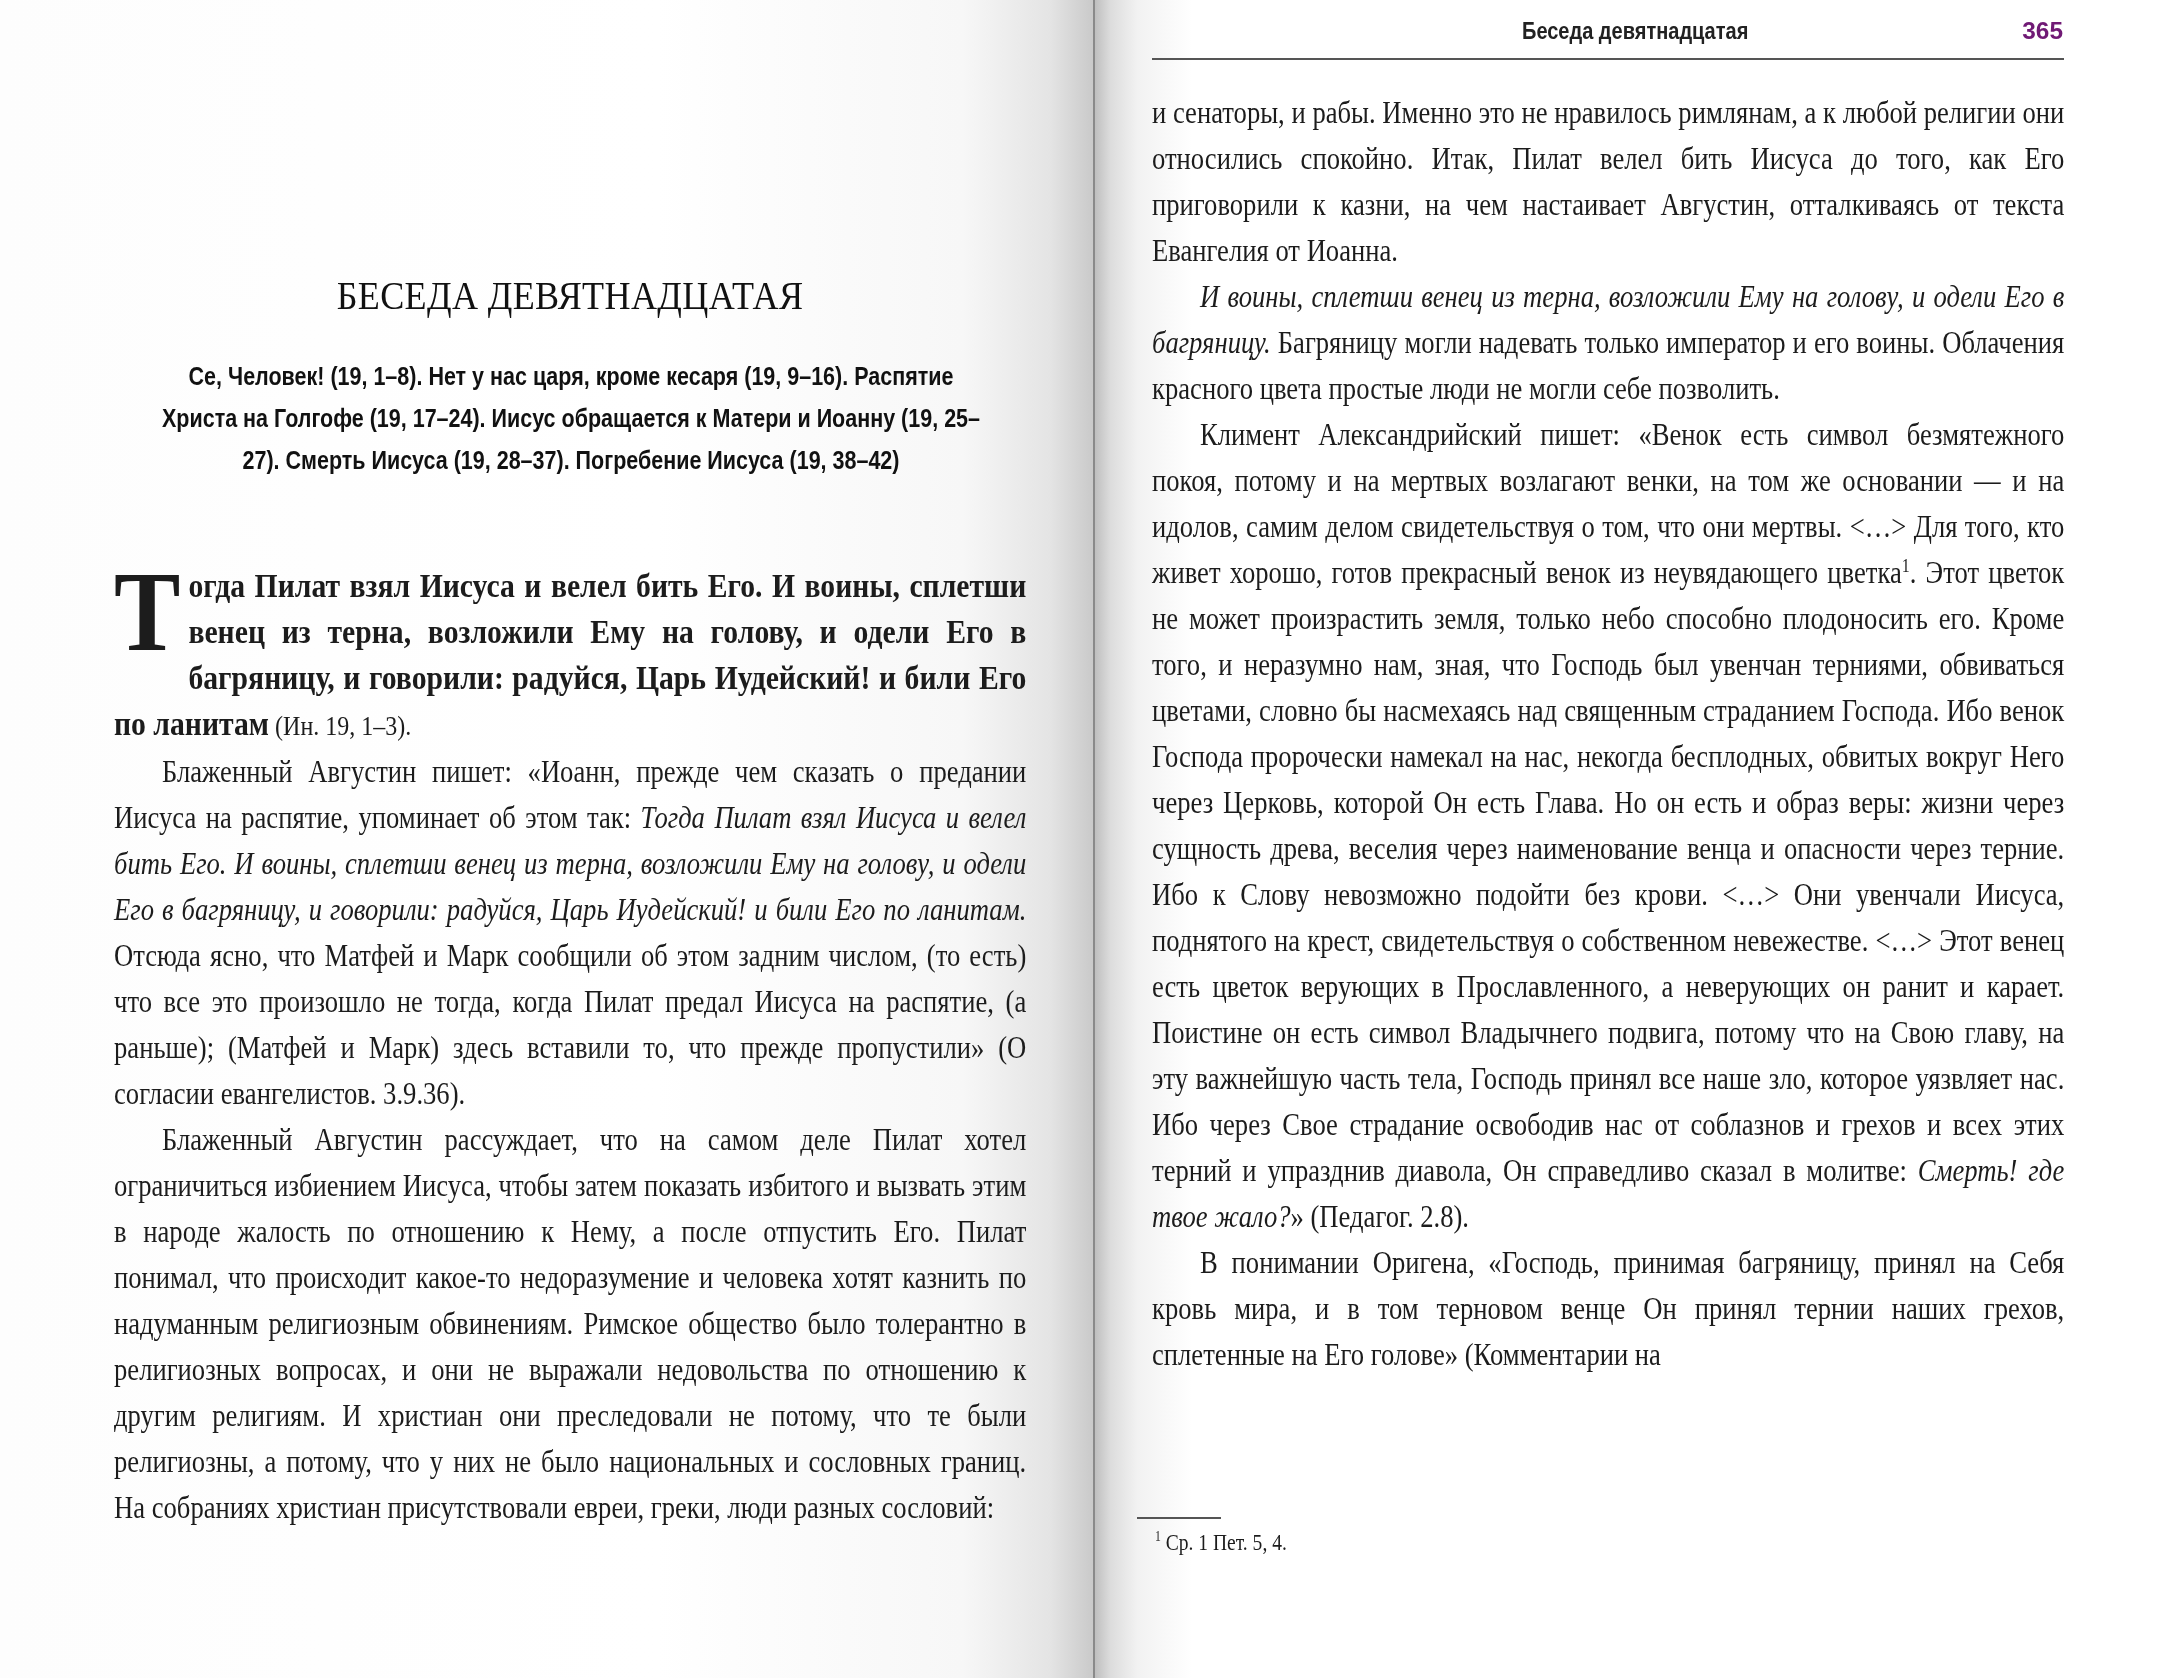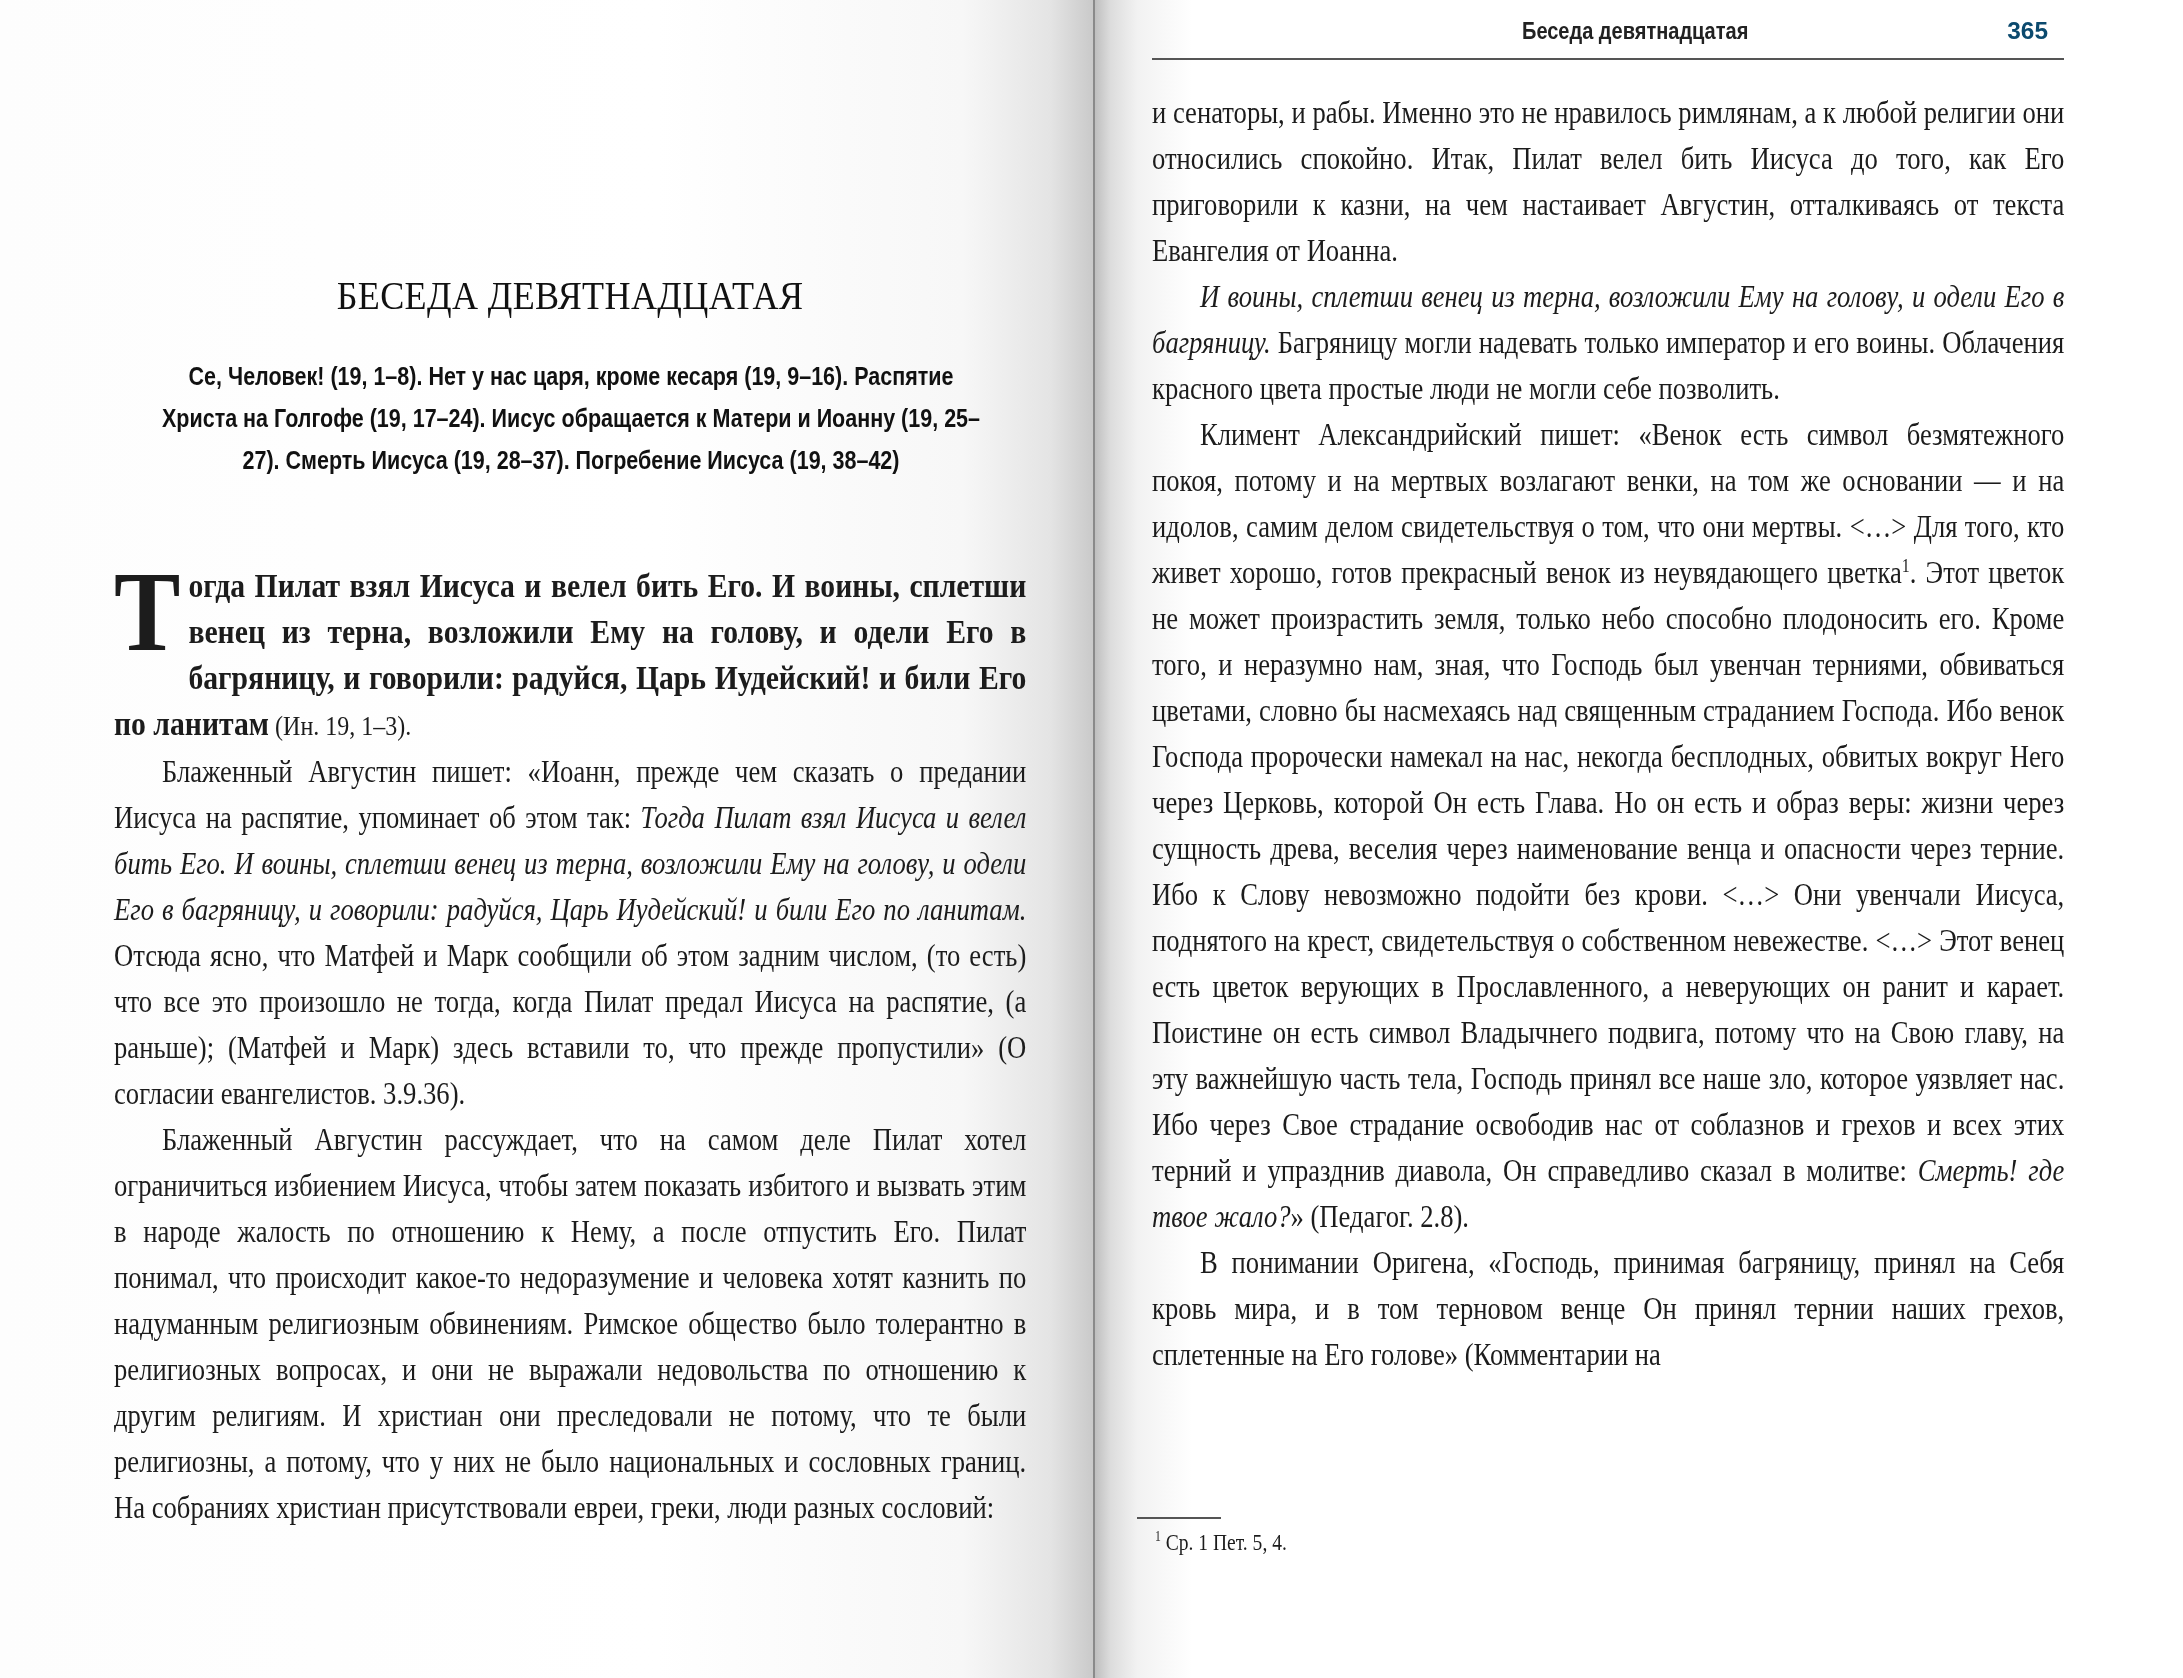--- a/index.html
+++ b/index.html
@@ -28,21 +28,21 @@
   .indent { text-indent:55px; }
   .epigraph { font-weight:bold; font-size:34px; line-height:46px; }
   .dropcap { float:left; font-size:114px; line-height:92px; font-weight:bold; margin:3.1px 9.2px 0 0; }
   .ref { font-weight:normal; font-size:27.5px; }
   em { font-style:italic; }
   sup { font-size:18.3px; line-height:0; }
 
   
   .running-head { position:absolute; left:1152px; width:912px; top:17px; height:38px; }
   .running-title { position:absolute; left:370px; top:0; font-family:"Liberation Sans", sans-serif; font-weight:bold; font-size:24.4px; transform:scaleX(0.82); transform-origin:left top; color:#222; }
-  .page-number { position:absolute; right:16px; top:0; font-family:"Liberation Sans", sans-serif; font-weight:bold; font-size:24.4px; color:#0c4a6e; }
+  .page-number { position:absolute; right:1px; top:0; font-family:"Liberation Sans", sans-serif; font-weight:bold; font-size:24.4px; color:#701a75; }
   .header-rule { position:absolute; left:1152px; top:58px; width:912px; height:1.5px; background:#555; }
   .footnote-rule { position:absolute; left:1137px; top:1517px; width:84px; height:1.5px; background:#555; }
   .footnote { position:absolute; left:1155px; top:1530px; font-size:23px; transform:scaleX(0.85); transform-origin:left top; }
   .footnote sup { font-size:13.7px; }
 </style>
 </head>
 <body>
 
 <div class="spread">
   <div class="page page-left">

